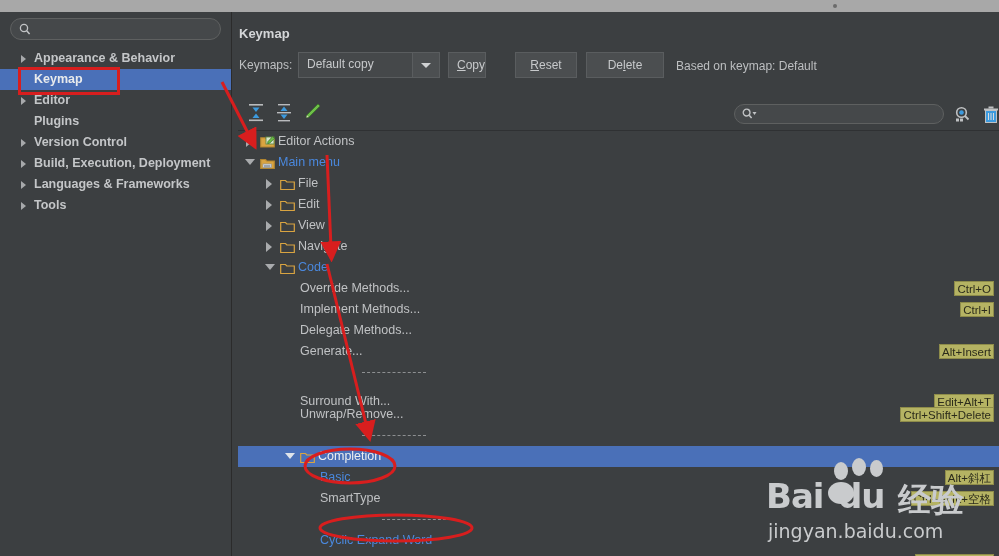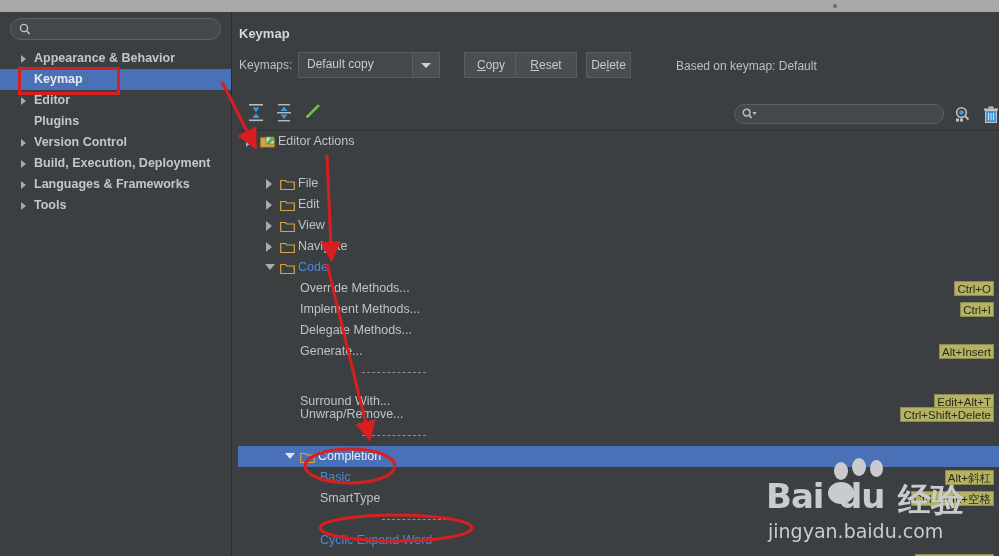--- a/index.html
+++ b/index.html
@@ -108,23 +108,23 @@
   <div class="keymaps-label">Keymaps:</div>
 
   <div class="combo">
     <span class="val">Default copy</span>
     <span class="arrowbox">
         <i></i>
       </span>
   </div>
 
   <div id="btnrow">
-      <div class="btn" style="left: 232px; width: 54px;"><u>C</u>opy</div>
+      <div class="btn" style="left: 216px; width: 38px; text-align: right;"><u>C</u>opy</div>
       <div class="btn" style="left: 283px; width: 62px;"><u>R</u>eset</div>
-      <div class="btn" style="left: 354px; width: 45px;">De<u>l</u>ete</div>
+      <div class="btn" style="left: 354px; width: 78px;">De<u>l</u>ete</div>
     </div>
 
   <div class="basedon">Based on keymap: Default</div>
 
   <div class="toolbar">
     <div class="ticon" style="left:6px">
       <svg width="24" height="24" viewBox="0 0 24 24">
         <rect x="5" y="4" width="14" height="1.6" fill="#b9bbbd"></rect>
         <polygon points="8.5,7.5 15.5,7.5 12,12" fill="#3c9ade"></polygon>
         <polygon points="8.5,18 15.5,18 12,13.5" fill="#3c9ade"></polygon>
@@ -179,20 +179,30 @@
 
   <div class="tree" id="tree">
       <div class="row" style="top: 0px;">
         <span class="tri-r" style="left: 8px; top: 6px;"></span>
         <span class="folder" style="left: 22px; top: 4px;"><svg width="15" height="13" viewBox="0 0 15 13">
             <path d="M0.7,1.8 L5.2,1.8 L6.4,3.2 L14.3,3.2 L14.3,11 L0.7,11 Z" fill="#d9a441" stroke="#b0842f" stroke-width="1.1"></path>
             <rect x="6" y="1" width="8" height="7" fill="#d9e4cf" stroke="#5f8a46" stroke-width="0.9"></rect>
             <polygon points="12.6,0.6 14.4,2.4 9.6,7.2 7.6,7.6 8,5.6" fill="#6fbf4a" stroke="#3e7a2a" stroke-width="0.8"></polygon>
           </svg></span>
         <span class="lbl" style="left: 40px;">Editor Actions</span>
+      </div>
+      <div class="row" style="top: 21px;">
+        <span class="tri-d" style="left: 7px; top: 7px;"></span>
+        <span class="folder" style="left: 22px; top: 4px;"><svg width="15" height="12" viewBox="0 0 15 12">
+            <path d="M0.7,1.5 L5.5,1.5 L6.8,3 L14.3,3 L14.3,10.5 L0.7,10.5 Z" fill="#d9a441" stroke="#b0842f" stroke-width="1.2"></path>
+            <rect x="3" y="6" width="8.5" height="3.5" fill="#e9eef4" stroke="#8d9399" stroke-width="0.7"></rect>
+            <line x1="4" y1="7.4" x2="10.5" y2="7.4" stroke="#6f767d" stroke-width="0.7"></line>
+            <line x1="4" y1="8.6" x2="10.5" y2="8.6" stroke="#6f767d" stroke-width="0.7"></line>
+          </svg></span>
+        <span class="lbl link" style="left: 40px;">Main menu</span>
       </div>
       <div class="row" style="top: 42px;">
         <span class="tri-r" style="left: 28px; top: 6px;"></span>
         <span class="folder" style="left: 42px; top: 4px;"><svg width="15" height="12" viewBox="0 0 15 12">
             <path d="M0.7,1.5 L5.5,1.5 L6.8,3 L14.3,3 L14.3,10.5 L0.7,10.5 Z" fill="none" stroke="#d9a441" stroke-width="1.2"></path>
           </svg></span>
         <span class="lbl" style="left: 60px;">File</span>
       </div>
       <div class="row" style="top: 63px;">
         <span class="tri-r" style="left: 28px; top: 6px;"></span>

